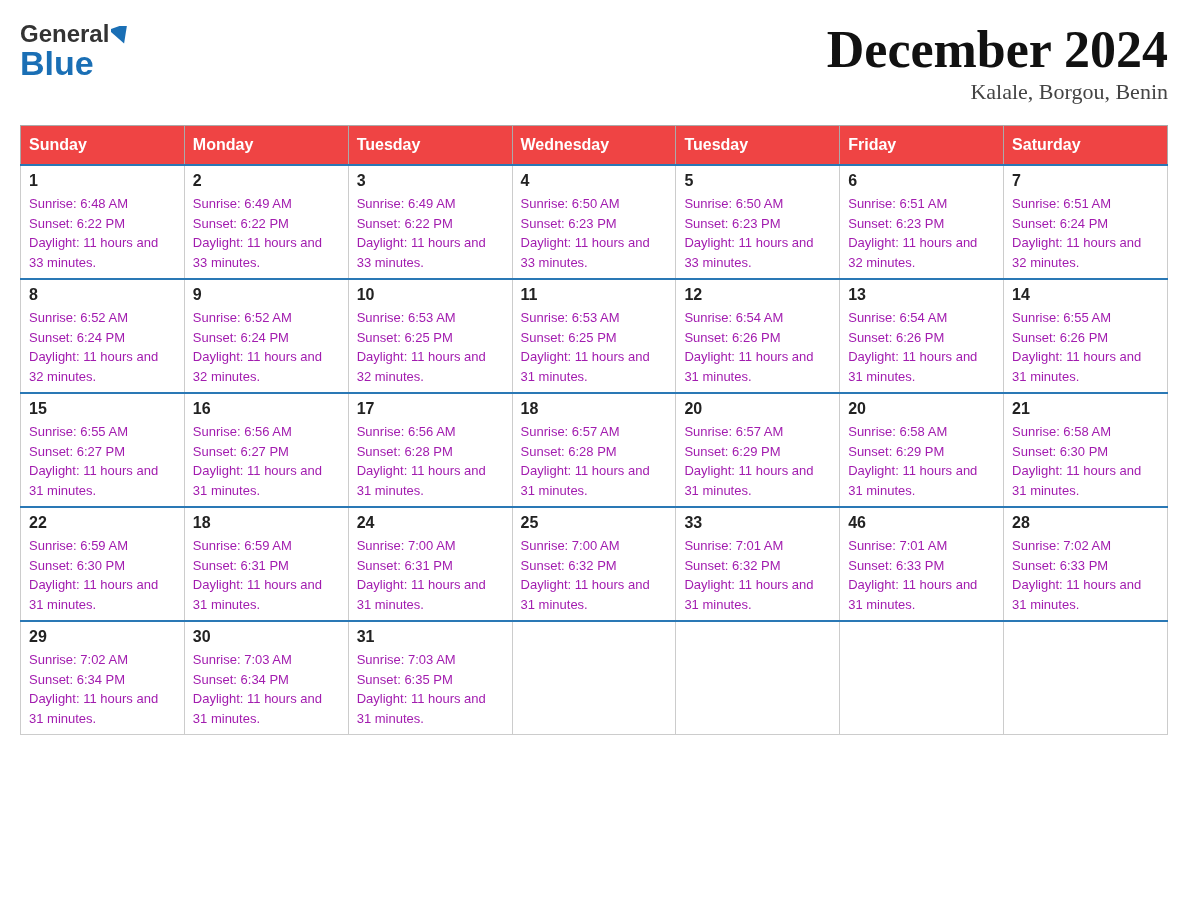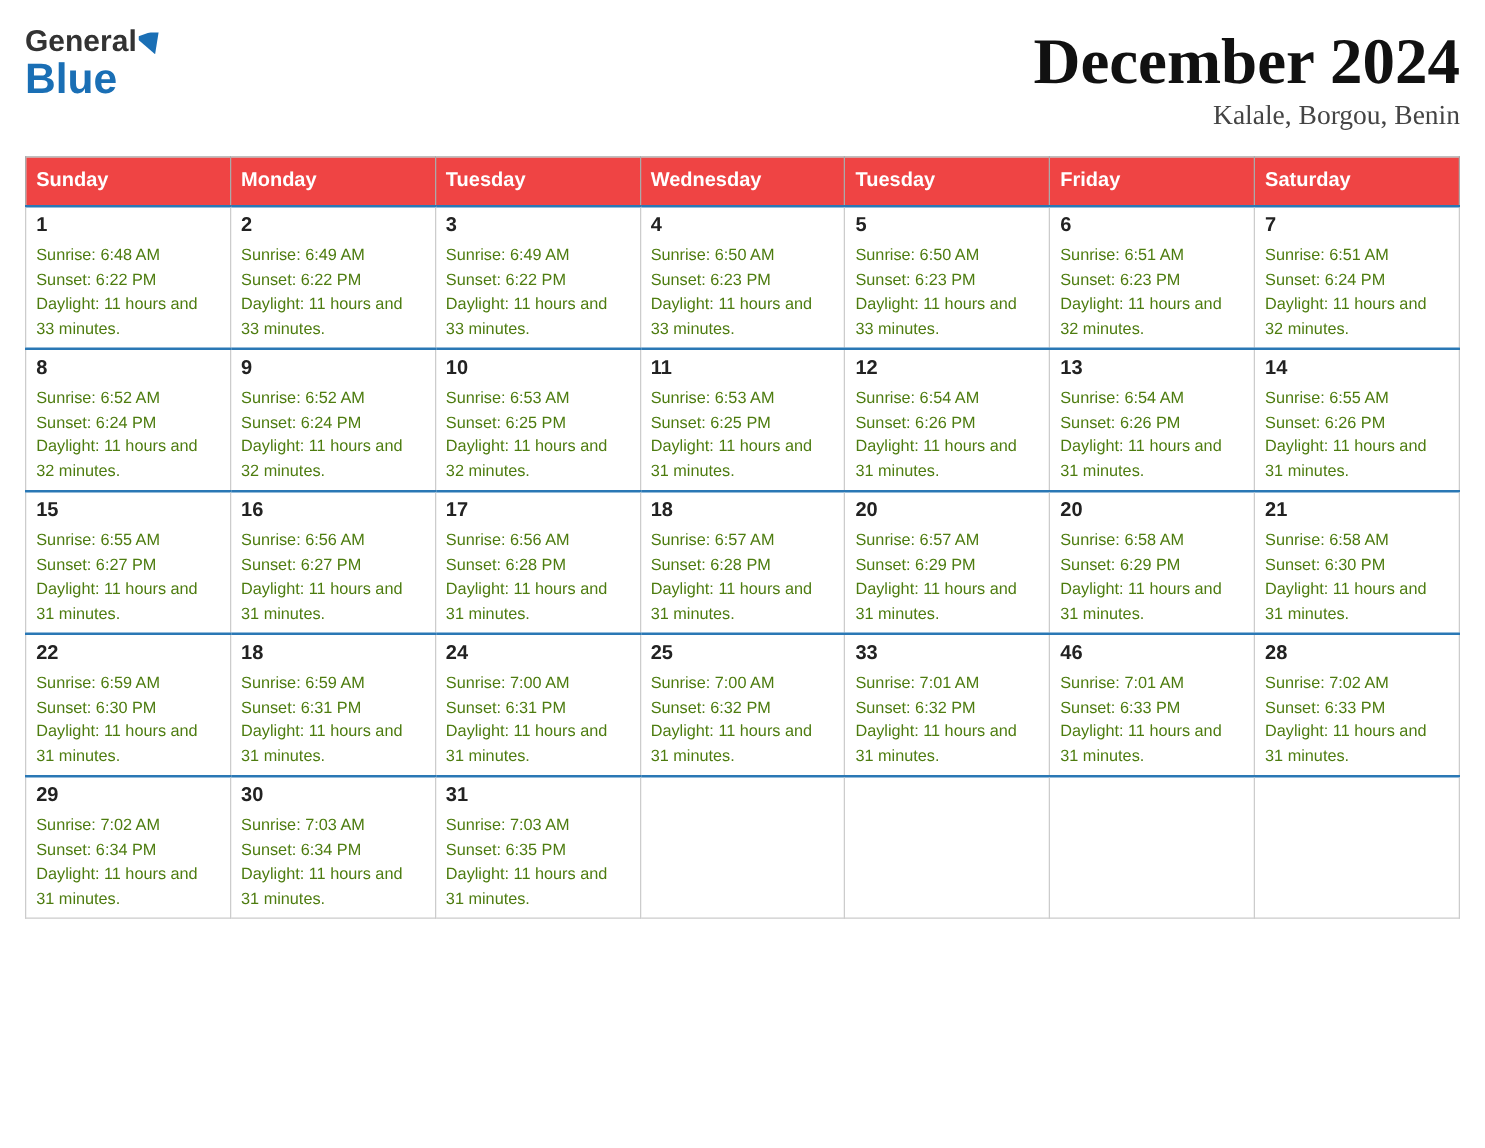--- a/index.html
+++ b/index.html
@@ -60,21 +60,21 @@
       min-height: 100px;
     }
     .day-number {
       font-size: 16px;
       font-weight: bold;
       color: #222;
       margin-bottom: 4px;
     }
     .day-info {
       font-size: 13px;
-      color: #4d7c0f;
+      color: #a21caf;
       line-height: 1.5;
     }
     .empty-cell {
       background: #fff;
     }
     .week-row td {
       border-top: 2px solid #2a78b5;
     }
   </style>
 </head>

